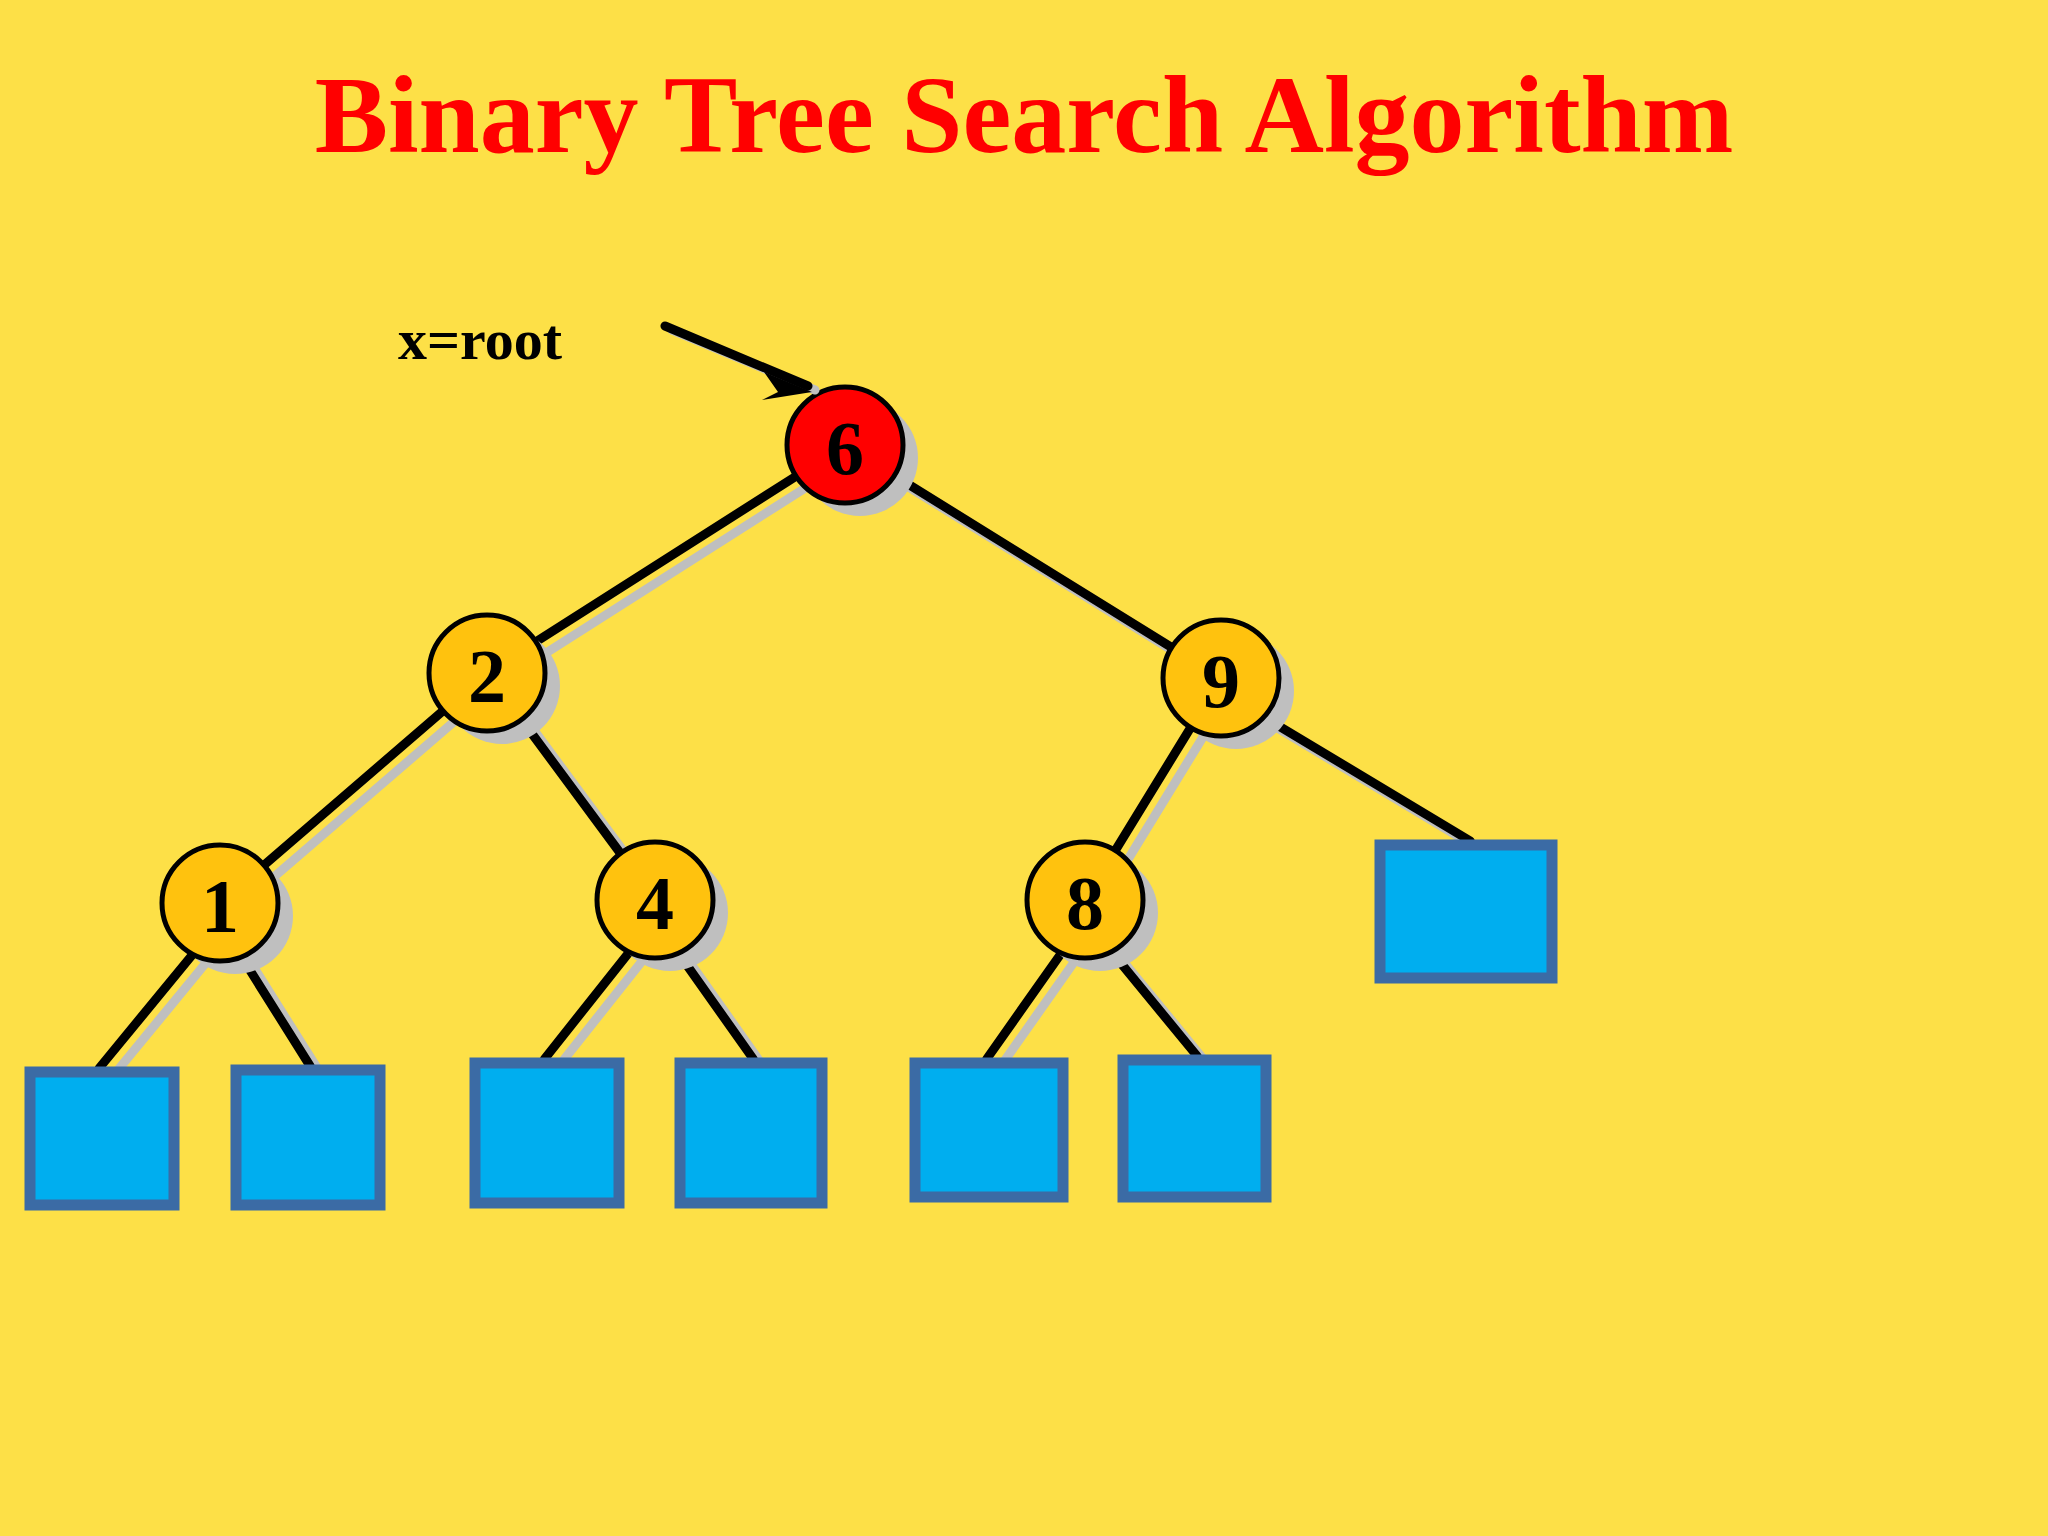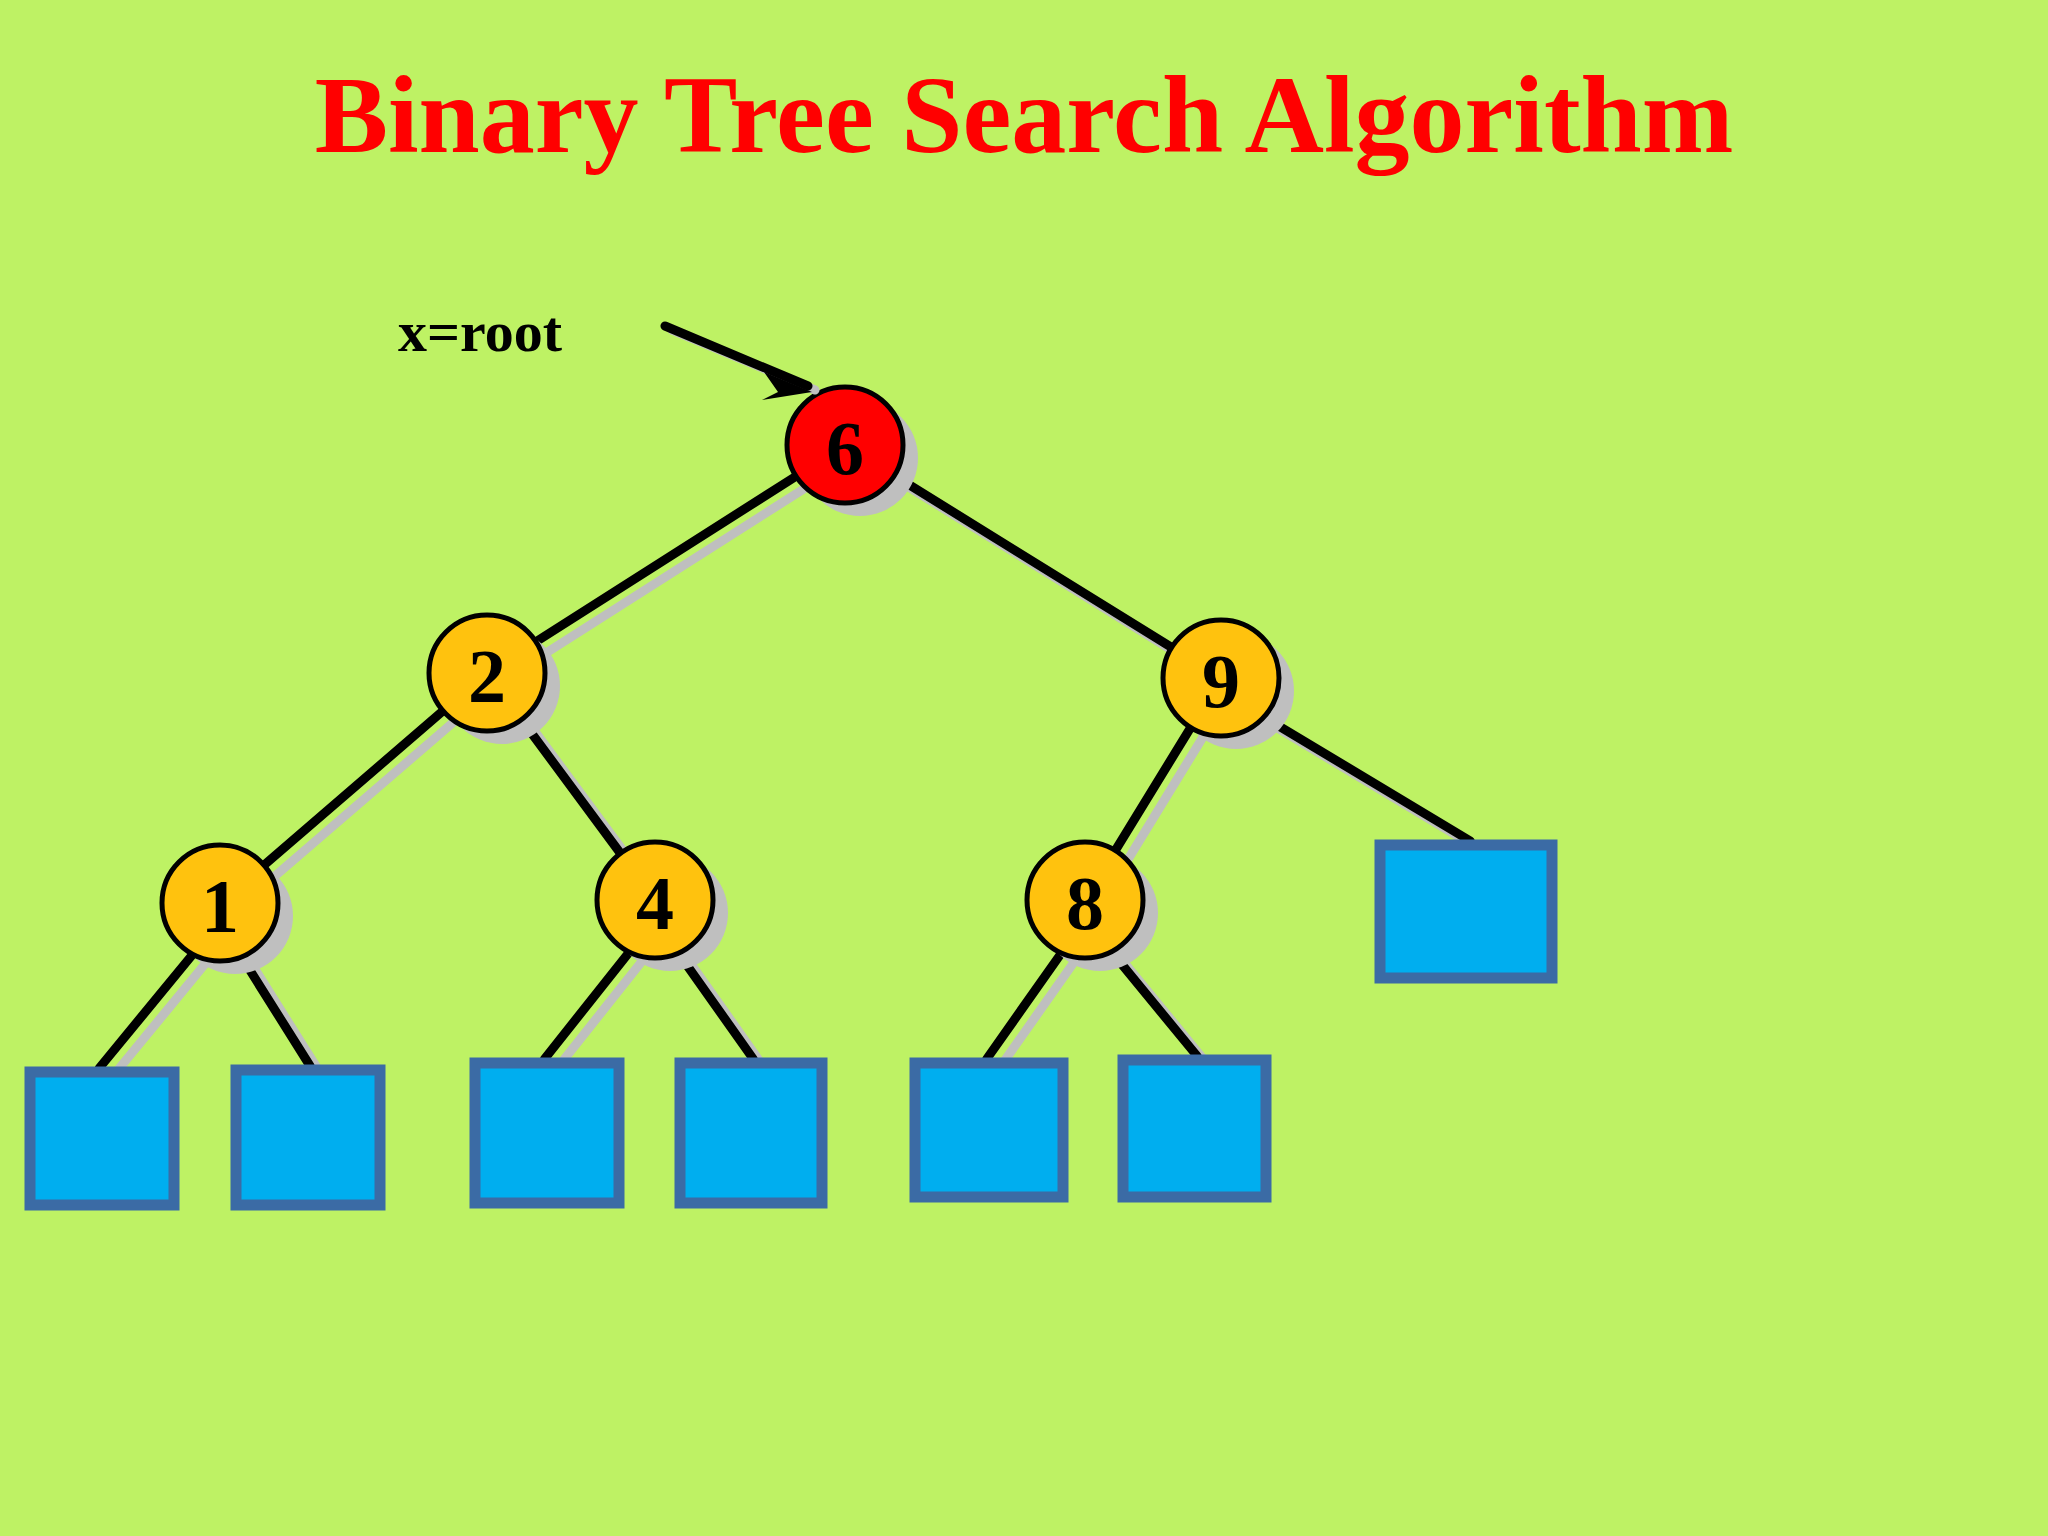--- a/index.html
+++ b/index.html
@@ -5,42 +5,42 @@
 <style>
   html, body {
     margin: 0;
     padding: 0;
     background: #ffffff;
   }
   #slide {
     position: relative;
     width: 2048px;
     height: 1536px;
-    background: #bef264;
+    background: #fde047;
     overflow: hidden;
     font-family: "Liberation Serif", "DejaVu Serif", serif;
   }
   #title {
     position: absolute;
     left: 0;
     top: 58px;
     width: 2048px;
     text-align: center;
     color: #FF0000;
     font-family: "Liberation Serif", "DejaVu Serif", serif;
     font-weight: bold;
     font-size: 110px;
     line-height: 1.05;
     letter-spacing: 0px;
     white-space: nowrap;
   }
   #xroot-label {
     position: absolute;
     left: 398px;
-    top: 303px;
+    top: 311px;
     color: #000000;
     font-family: "Liberation Serif", "DejaVu Serif", serif;
     font-weight: bold;
     font-size: 58px;
     line-height: 1;
     white-space: nowrap;
   }
   #example-block {
     position: absolute;
     left: 1075px;

